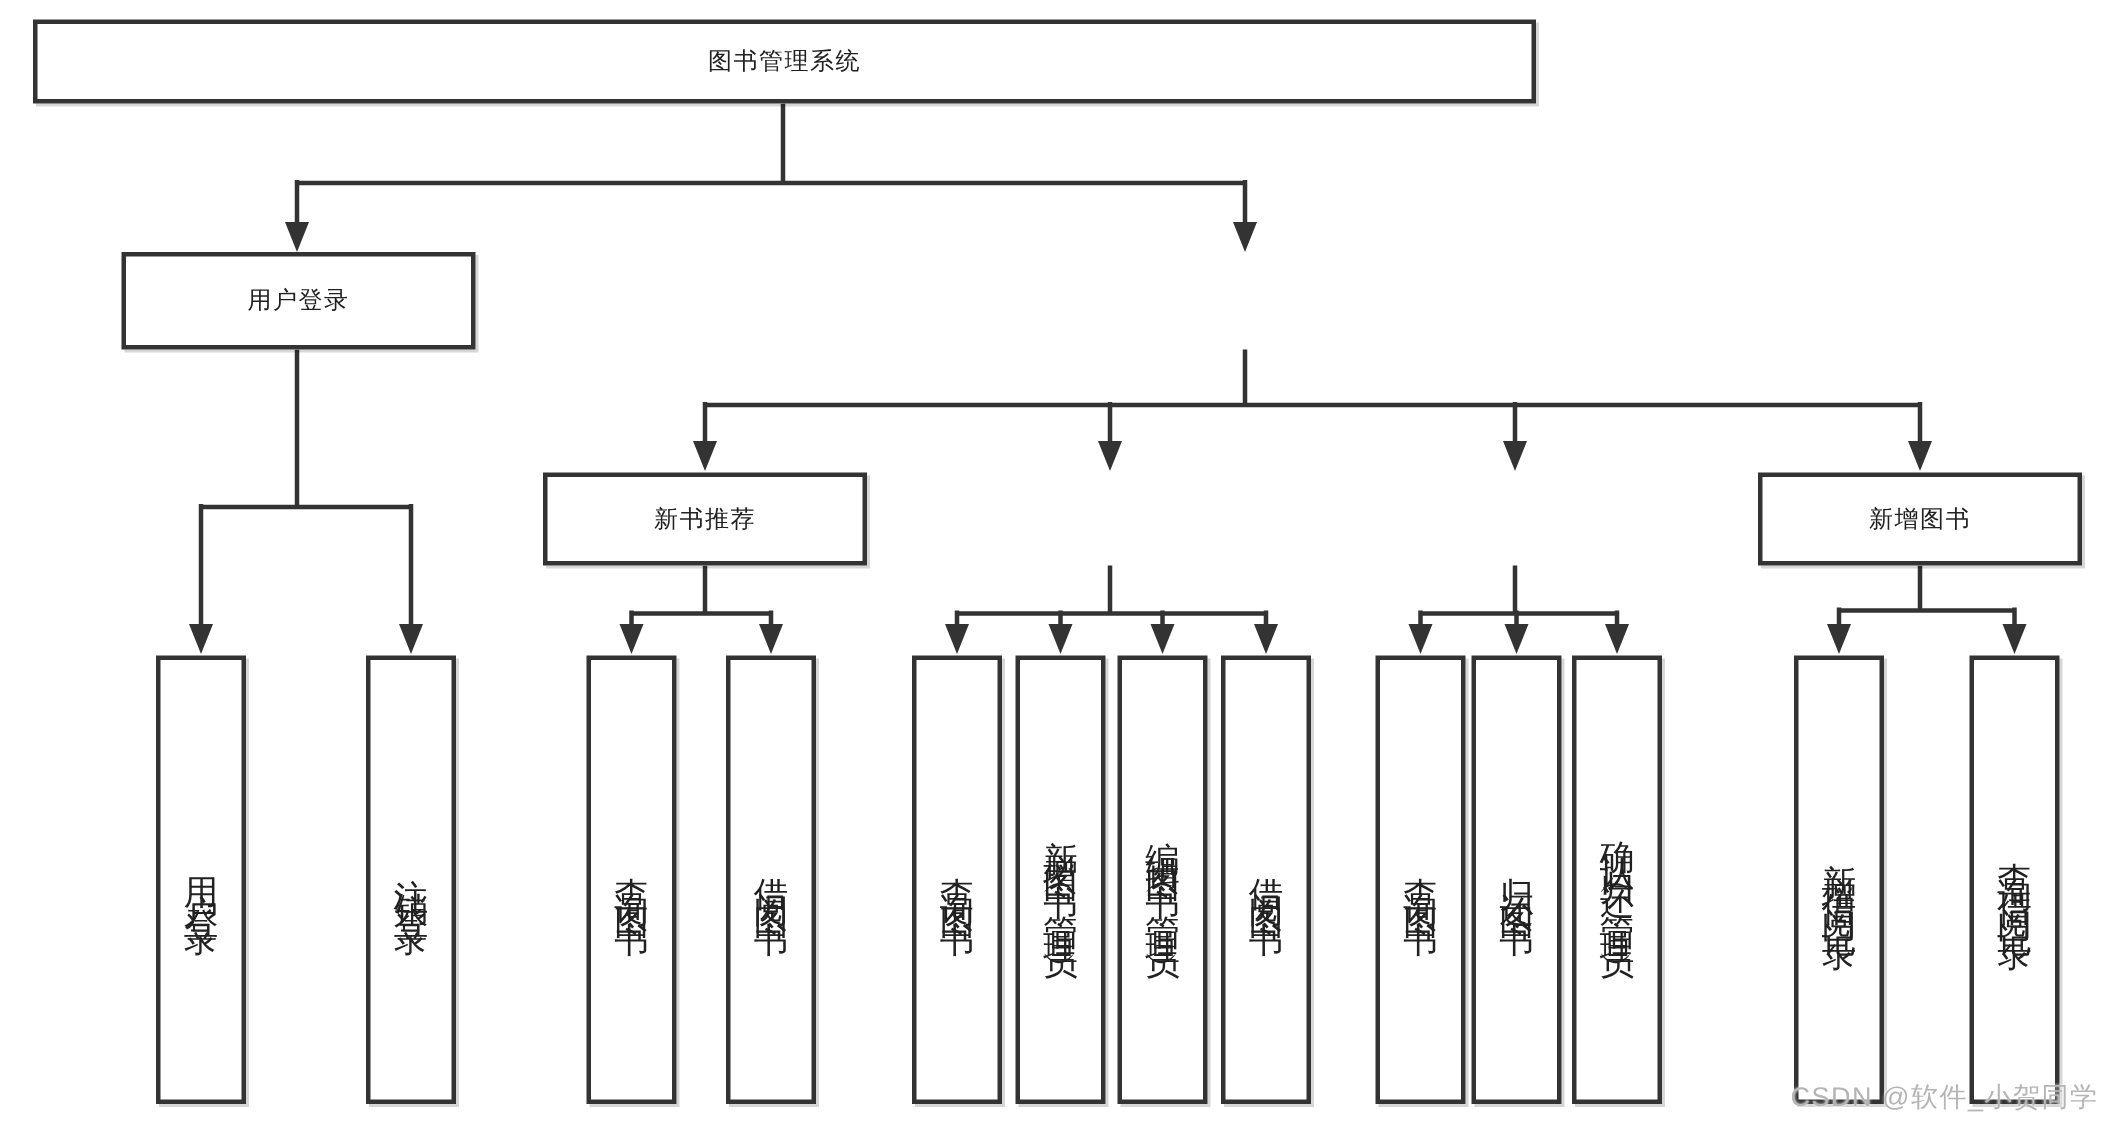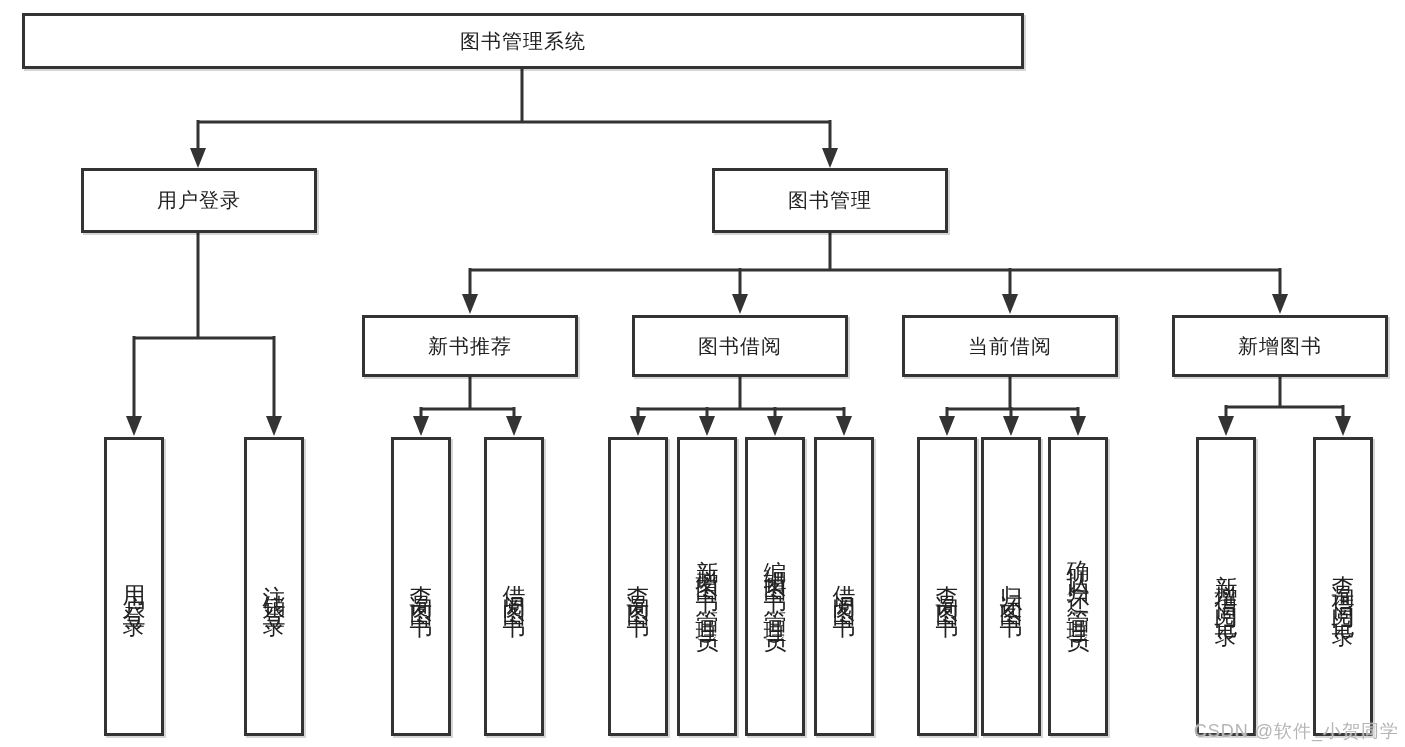--- a/index.html
+++ b/index.html
@@ -11,21 +11,21 @@
     overflow:hidden;
   }
   svg.wires{position:absolute;left:0;top:0;z-index:1;}
   .box{
     position:absolute;
     background:#ffffff;
     border:3px solid #333333;
     box-sizing:border-box;
     display:flex;align-items:center;justify-content:center;
     color:#212121;
-    font-size:20px;
+    font-size:16px;
     letter-spacing:1px;
     z-index:2;
     box-shadow:2px 2px 0 rgba(0,0,0,0.16);
   }
   .box.root   {left:22px;  top:13px;  width:1002px; height:56px;}
   .box.l2a    {left:81px;  top:168px; width:236px;  height:65px;}
   .box.l2b    {left:712px; top:168px; width:236px;  height:65px;}
   .box.l3     {top:315px;  height:62px; width:216px;text-align:right;}
   .box.g1     {left:362px;}
   .box.g2     {left:632px;}
@@ -109,32 +109,23 @@
     </g>
   </svg>
 
   <div class="box root">
     <span>图书管理系统</span>
   </div>
 
   <div class="box l2a">
     <span>用户登录</span>
   </div>
-  <div class="box l2b">
-    <span>图书管理</span>
-  </div>
 
   <div class="box l3 g1">
     <span>新书推荐</span>
-  </div>
-  <div class="box l3 g2">
-    <span>图书借阅</span>
-  </div>
-  <div class="box l3 g3">
-    <span>当前借阅</span>
   </div>
   <div class="box l3 g4">
     <span>新增图书</span>
   </div>
 
   <div class="leaf" style="left:104px">
     <span class="vtext">用户登录</span>
   </div>
   <div class="leaf" style="left:244px">
     <span class="vtext">注销登录</span>

